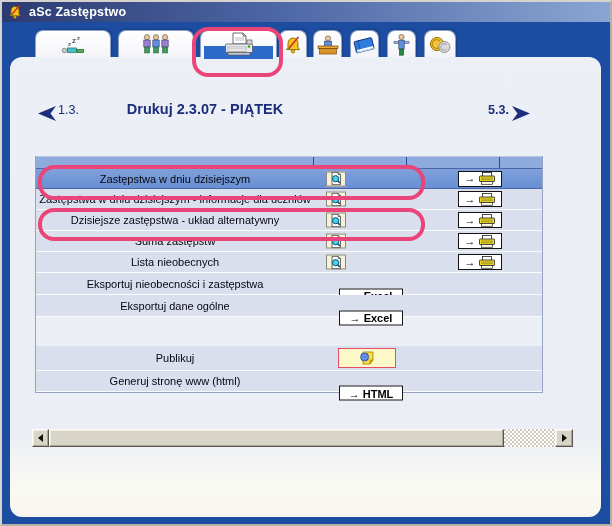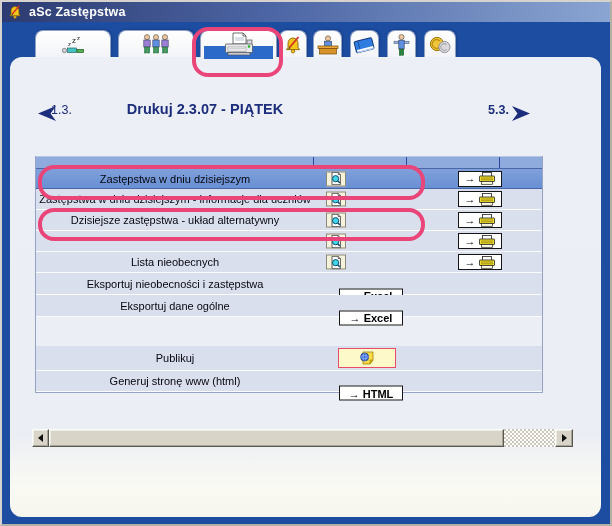--- a/index.html
+++ b/index.html
@@ -20,21 +20,21 @@
   .tab .icon{position:relative;z-index:2;display:flex;}
   .tab .band{position:absolute;left:3px;right:3px;top:15px;height:13px;background:#2b6ac9;z-index:1;}
   
   .panel{position:absolute;left:8px;top:55px;width:591px;height:460px;border-radius:12px;
          background:linear-gradient(#edeff6 0%,#eceef5 82%,#fafaf3 94%,#f6f6ee 100%);}
   
   .nav-arrow{position:absolute;display:flex;cursor:pointer;}
   .nav-arrow.prev{left:28px;top:49px;}
   .nav-arrow.next{left:502px;top:49px;}
   .nav-label{position:absolute;top:46px;font-size:12.5px;color:#1b2d7b;}
-  .nav-label.prev{left:41px;text-align:center;}
+  .nav-label.prev{left:48px;text-align:center;}
   .nav-label.next{left:478px;font-weight:bold;}
   .page-title{position:absolute;left:95px;top:44px;width:200px;text-align:center;
               font-size:14.5px;font-weight:bold;color:#1b2d7b;}
   
   .table{position:absolute;left:25px;top:99px;width:508px;
          border-left:1px solid #96a2c4;border-right:1px solid #96a2c4;border-bottom:1px solid #96a2c4;}
   .t-header{display:flex;height:12px;background:#8fabdd;border-top:1px solid #b8c6e4;}
   .th{height:100%;}
   .th.c1{width:278px;border-right:1px solid #2c4898;}
   .th.c2{width:93px;border-right:1px solid #2c4898;}
@@ -83,21 +83,21 @@
 <div class="window">
   <div class="titlebar">
     <span class="tb-icon icon">
         <svg width="20" height="19" viewBox="0 0 20 19">
           <path d="M10 2 C6.5 2 5 4.8 5 7.8 L5 11.5 L3.4 13.6 L16.6 13.6 L15 11.5 L15 7.8 C15 4.8 13.5 2 10 2 Z" fill="#f6c51c" stroke="#8a6400" stroke-width="0.9"></path>
           <circle cx="10" cy="15.3" r="1.7" fill="#f6c51c" stroke="#8a6400" stroke-width="0.8"></circle>
           <line x1="15.5" y1="1" x2="6.5" y2="11.5" stroke="#d23420" stroke-width="1.8"></line>
           <polygon points="5.2,13.2 6.2,10.9 7.6,12.2" fill="#3a3a3a"></polygon>
         </svg>
       </span>
-    <span class="tb-title">aSc Zastępstwa</span>
+    <span class="tb-title">aSc Zastępstwo</span>
   </div>
 
   <div class="tabbar">
       <div class="tab" style="left: 33px; width: 76px;">
         <span class="icon">
           <svg width="26" height="20" viewBox="0 0 26 20">
             <text x="12" y="8" font-size="8" fill="#1a1a1a">z</text>
             <text x="17" y="5" font-size="6" fill="#1a1a1a">z</text>
             <text x="8" y="11" font-size="6" fill="#1a1a1a">z</text>
             <circle cx="4.5" cy="15.5" r="2.2" fill="#cfcfd8" stroke="#555" stroke-width="0.6"></circle>
@@ -289,20 +289,21 @@
                   <rect x="4.5" y="0.5" width="9" height="4" fill="#ffffff" stroke="#222222" stroke-width="0.8"></rect>
                   <rect x="1.5" y="4" width="15" height="5.5" rx="0.5" fill="#f0df2e" stroke="#222222" stroke-width="0.8"></rect>
                   <line x1="3" y1="6" x2="15" y2="6" stroke="#8a7a10" stroke-width="0.8"></line>
                   <line x1="3" y1="7.8" x2="15" y2="7.8" stroke="#8a7a10" stroke-width="0.8"></line>
                   <rect x="3.5" y="9.5" width="11" height="2.8" fill="#fffbe2" stroke="#222222" stroke-width="0.7"></rect>
                 </svg>
               </span>
             </button>
           </div>
           <div class="t-row" style="height: 21px;">
+            <div class="row-label">Suma zastępstw</div>
             <button class="pv-btn">
               <span class="icon">
                 <svg width="14" height="14" viewBox="0 0 14 14">
                   <polygon points="3,0.8 9.2,0.8 11.4,3 11.4,13.2 3,13.2" fill="#ffffff" stroke="#333333" stroke-width="0.8"></polygon>
                   <polyline points="9.2,0.8 9.2,3 11.4,3" fill="#d8d8d8" stroke="#333333" stroke-width="0.7"></polyline>
                   <circle cx="6.6" cy="7.2" r="3.1" fill="#41d6e8" stroke="#0f4f6e" stroke-width="1"></circle>
                   <line x1="8.9" y1="9.5" x2="10.8" y2="11.4" stroke="#0f4f6e" stroke-width="1.5"></line>
                 </svg>
               </span>
             </button>

